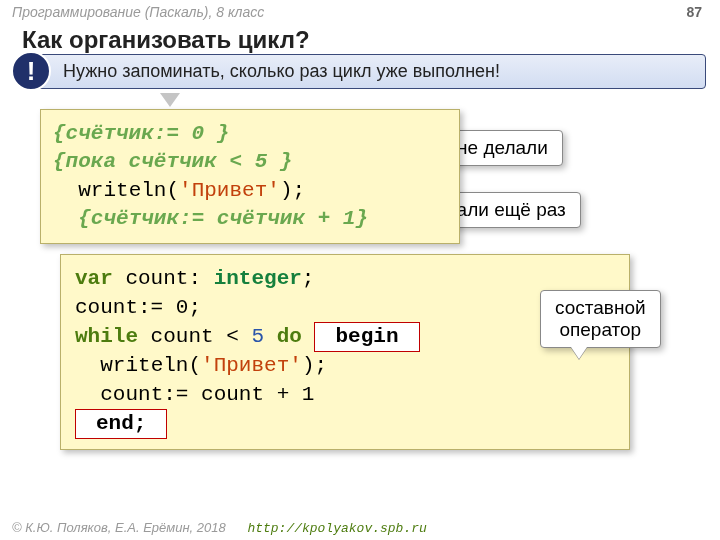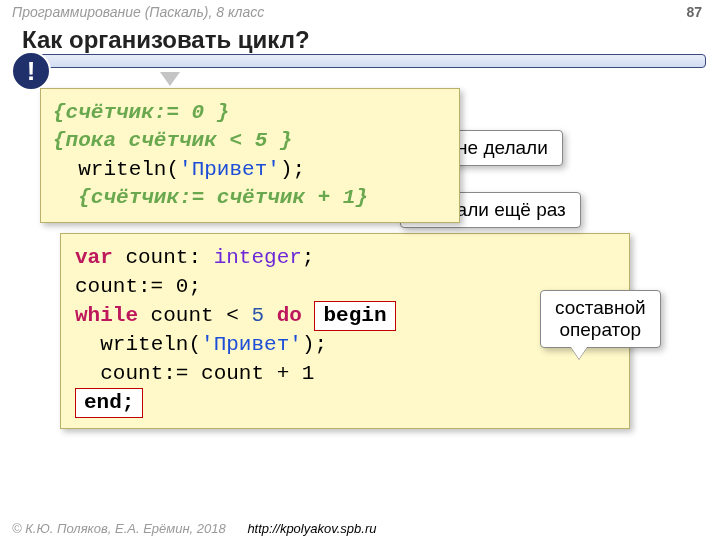--- a/index.html
+++ b/index.html
@@ -51,28 +51,28 @@
     box-shadow: 3px 3px 6px rgba(0,0,0,0.25);
     font-family: "Courier New", monospace;
     font-size: 21px;
     padding: 10px 14px;
     line-height: 1.35;
     position: relative;
   }
   #box1 { margin: 0 260px 0 40px; z-index: 2; position: relative; padding-left: 12px; }
   #box2 { margin: 10px 90px 0 60px; padding-bottom: 10px; }
   .comment { color: #6aa84f; font-style: italic; font-weight: bold; }
-  .kw { color: #be185d; font-weight: bold; text-align: center; }
-  .type { color: #6d28d9; font-weight: normal; }
-  .str { color: #1d4ed8; }
+  .kw { color: #4d7c0f; font-weight: bold; text-align: center; }
+  .type { color: #15803d; font-weight: bold; }
+  .str { color: #c2410c; }
   .num { color: #2a55aa; }
   .tag-kw {
     display: inline-block;
     background: #fff; border: 1.5px solid #c00000;
-    padding: 0 8px; font-weight: bold;
+    padding: 0 20px; font-weight: bold;
     font-family: "Courier New", monospace; font-size: 21px;
   }
   .callout {
     position: absolute;
     background: #fff;
     border: 1px solid #888;
     border-radius: 4px;
     box-shadow: 3px 3px 6px rgba(0,0,0,0.25);
     font-size: 19px; padding: 6px 14px;
     text-align: center; line-height: 1.15;
@@ -84,34 +84,35 @@
   #c1 { left: 400px; top: 130px; }
   #c1::after { left: -14px; top: 14px; border-top: 8px solid transparent; border-bottom: 8px solid transparent; border-right: 14px solid #fff; filter: drop-shadow(-1px 0 0 #888); }
   #c2 { left: 400px; top: 192px; }
   #c2::after { left: -14px; top: 14px; border-top: 8px solid transparent; border-bottom: 8px solid transparent; border-right: 14px solid #fff; filter: drop-shadow(-1px 0 0 #888); }
   #c3 { left: 540px; top: 290px; }
   #c3::after { left: 30px; bottom: -12px; border-left: 8px solid transparent; border-right: 8px solid transparent; border-top: 12px solid #fff; filter: drop-shadow(0 1px 0 #888); }
   .footer {
     position: absolute; bottom: 4px; left: 12px;
     font-style: italic; color: #9a9a9a; font-size: 13px;
   }
-  .footer .link { color: #000000; margin-left: 18px; }
+  .footer .link { color: #4d7c0f; margin-left: 18px; font-family: Liberation Mono, monospace; }
 </style>
 </head>
 <body>
 
 <div class="header-row">
   <span>Программирование (Паскаль), 8 класс</span>
   <span class="page-num">87</span>
 </div>
 
 <div class="title">Как организовать цикл?</div>
 
 <div class="info-bar">
   <div class="bang-circle">!</div>
+  <span>Нужно запоминать, сколько раз цикл уже выполнен!</span>
 </div>
 
 <div class="arrow-down"></div>
 
 <div id="box1" class="code-box">
   <div><span class="comment">{счётчик:= 0 }</span></div>
   <div><span class="comment">{пока счётчик &lt; 5 }</span></div>
   <div>&nbsp;&nbsp;<span>writeln(</span><span class="str">'Привет'</span><span>);</span></div>
   <div>&nbsp;&nbsp;<span class="comment">{счётчик:= счётчик + 1}</span></div>
 </div>

